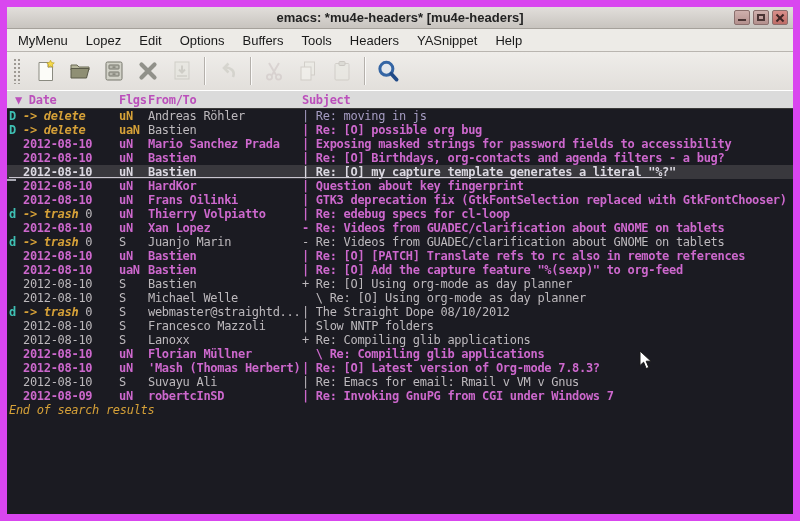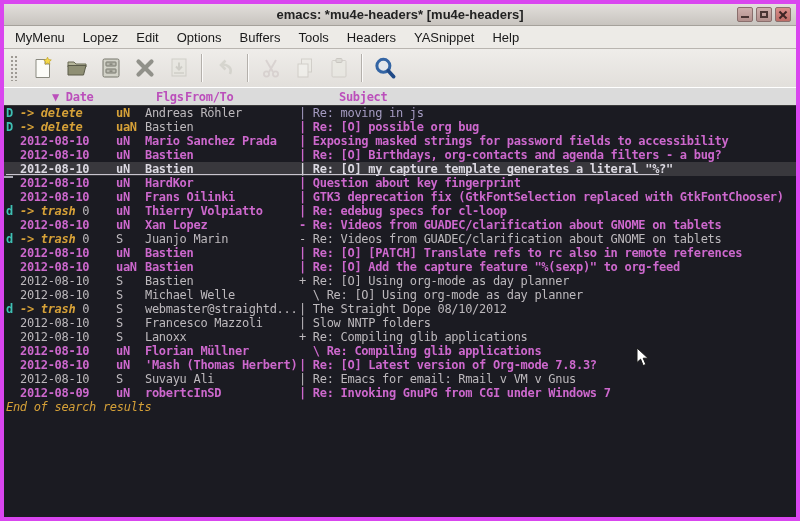--- a/index.html
+++ b/index.html
@@ -1,17 +1,17 @@
 <!DOCTYPE html>
 <html><head>
 <meta charset="utf-8">
 <style>
   html,body{margin:0;padding:0;background:#555;}
   *{box-sizing:border-box;}
-  .frame{position:relative;width:800px;height:521px;background:#cfccc6;border:4px solid #d946ef;overflow:hidden;
+  .frame{position:relative;width:800px;height:521px;background:#cfccc6;border:7px solid #d946ef;overflow:hidden;
          font-family:"Liberation Sans",sans-serif;}
   
   .titlebar{position:relative;height:22px;background:linear-gradient(#e2dfdb,#c8c4bf);
             border-bottom:1px solid #a5a19b;text-align:center;}
   .titlebar .title{display:inline-block;margin-top:3px;font-size:13px;font-weight:bold;color:#222;}
   .winbtns{position:absolute;right:5px;top:3px;display:flex;gap:3px;}
   .wbtn{width:16px;height:15px;border:1px solid #8a6f6d;border-radius:2px;position:relative;
         background:linear-gradient(#cfb0ad,#b3908d);}
   .wbtn.close{background:linear-gradient(#d98f8b,#bd6c66);}
   .g-min{position:absolute;left:3px;right:3px;bottom:3px;height:2px;background:#4a3534;}
@@ -28,21 +28,21 @@
            display:flex;align-items:center;padding-left:4px;}
   .grip{width:8px;height:26px;margin:0 8px 0 2px;
         background-image:radial-gradient(#9e9a94 1px,transparent 1.2px);background-size:4px 4px;}
   .tbtn{width:34px;height:32px;display:flex;align-items:center;justify-content:center;border-radius:3px;}
   .tbtn.disabled{opacity:.5;}
   .tsep{width:2px;height:28px;margin:0 5px;border-left:1px solid #b4b0ab;border-right:1px solid #fbfaf9;}
   
   .ebody{position:relative;width:798px;height:434px;background:#1b1b22;
          font-family:"DejaVu Sans Mono","Liberation Mono",monospace;font-size:12px;letter-spacing:-0.3px;}
   .header-line{position:relative;height:18px;background:#dbdbdb;border-bottom:1px solid #3a3a3a;}
-  .hl{position:absolute;top:2px;font-weight:bold;color:#bb4fbb;white-space:pre;margin-left:40px;}
+  .hl{position:absolute;top:2px;font-weight:bold;color:#bb4fbb;white-space:pre;}
   .hl-datesort{left:8px;} .hl-flags{left:112px;} .hl-from{left:141px;} .hl-subject{left:295px;}
   .buffer{position:absolute;top:18px;left:0;right:0;bottom:0;overflow:hidden;}
   .msg-row{position:absolute;left:0;width:100%;height:14px;white-space:pre;line-height:14px;}
   .msg-row.current{background:#39383d;}
   .c-mark{position:absolute;left:2px;} .c-date{position:absolute;left:16px;}
   .c-flags{position:absolute;left:112px;} .c-from{position:absolute;left:141px;}
   .c-subj{position:absolute;left:295px;}
   .fc-pink{color:#cd68cd;font-weight:bold;}
   .fc-gray{color:#bdb9bd;}
   .fc-lav{color:#a59cc2;}

